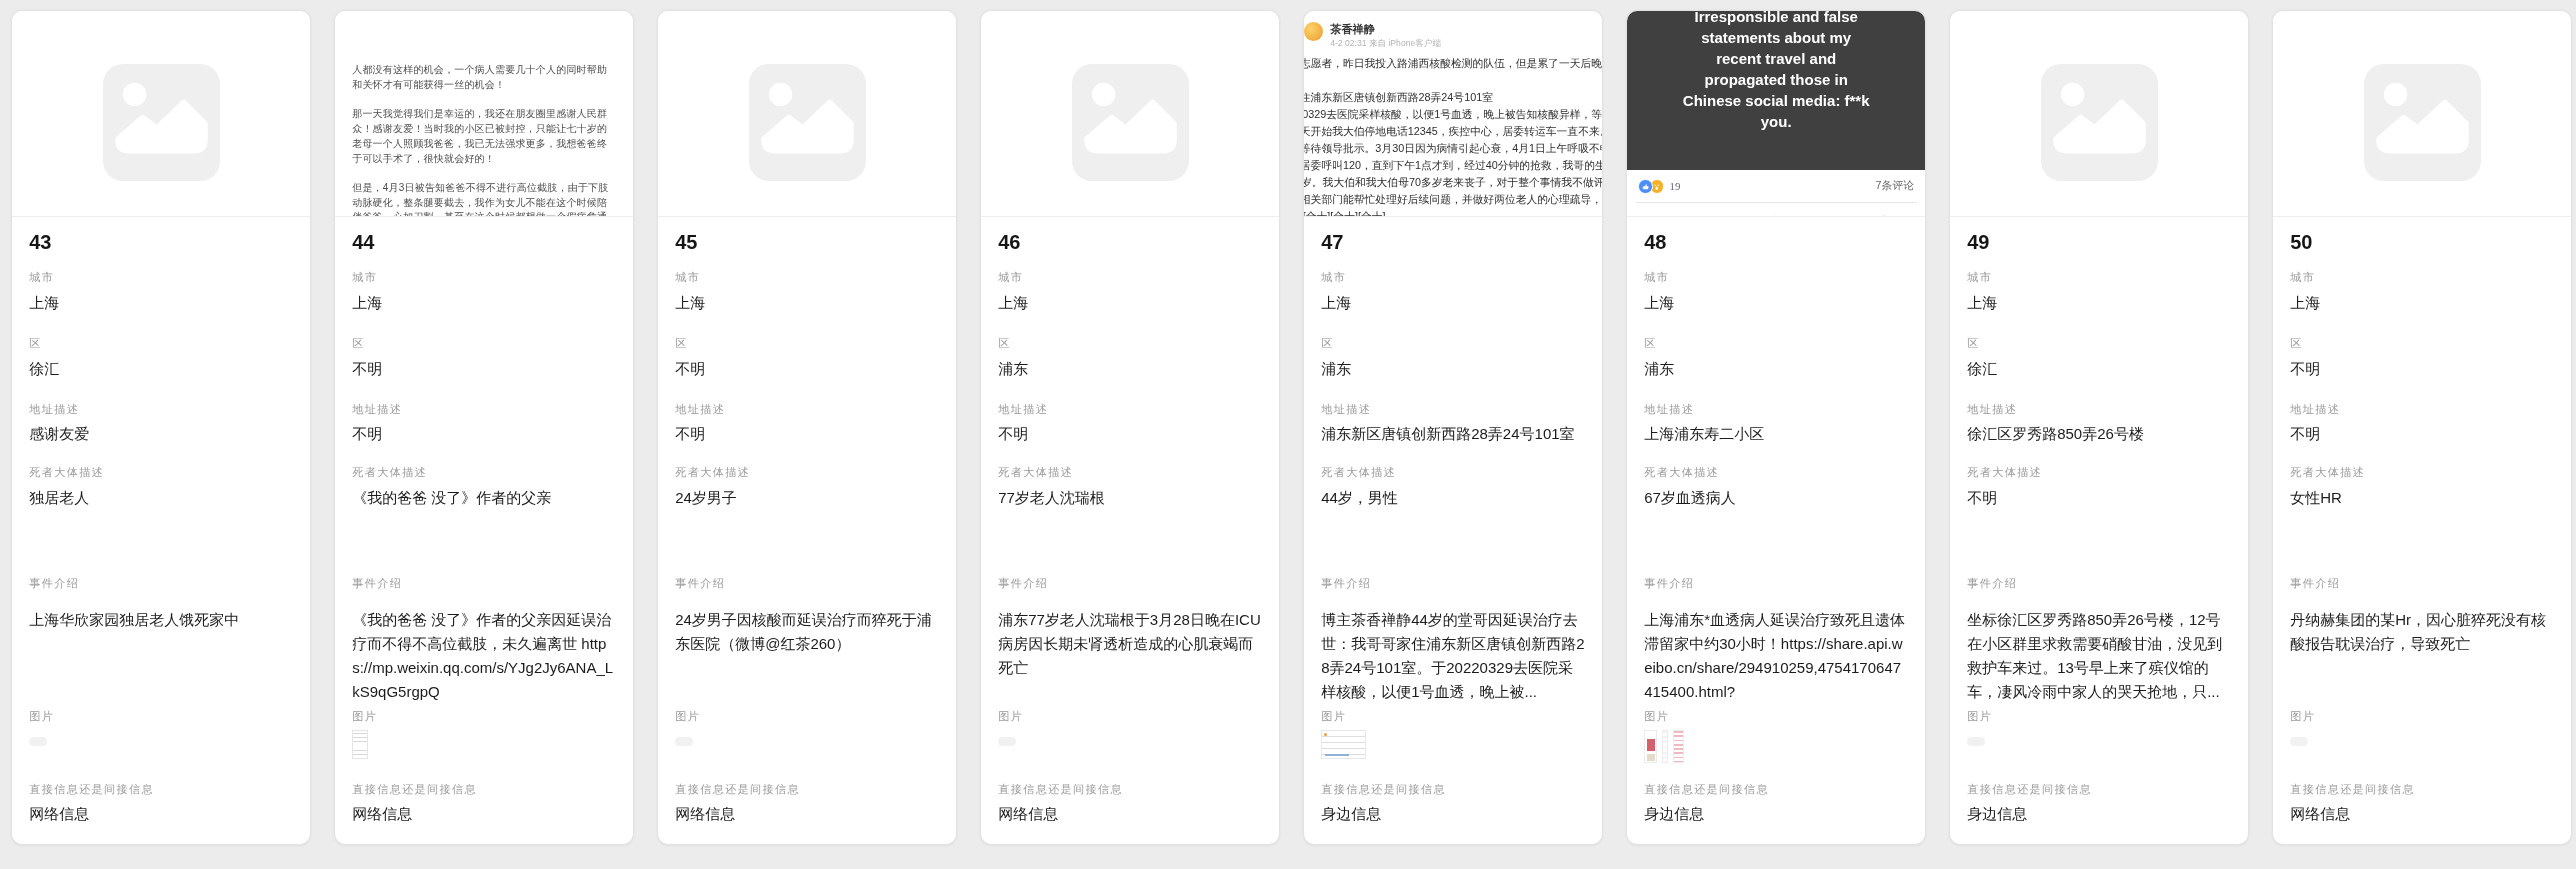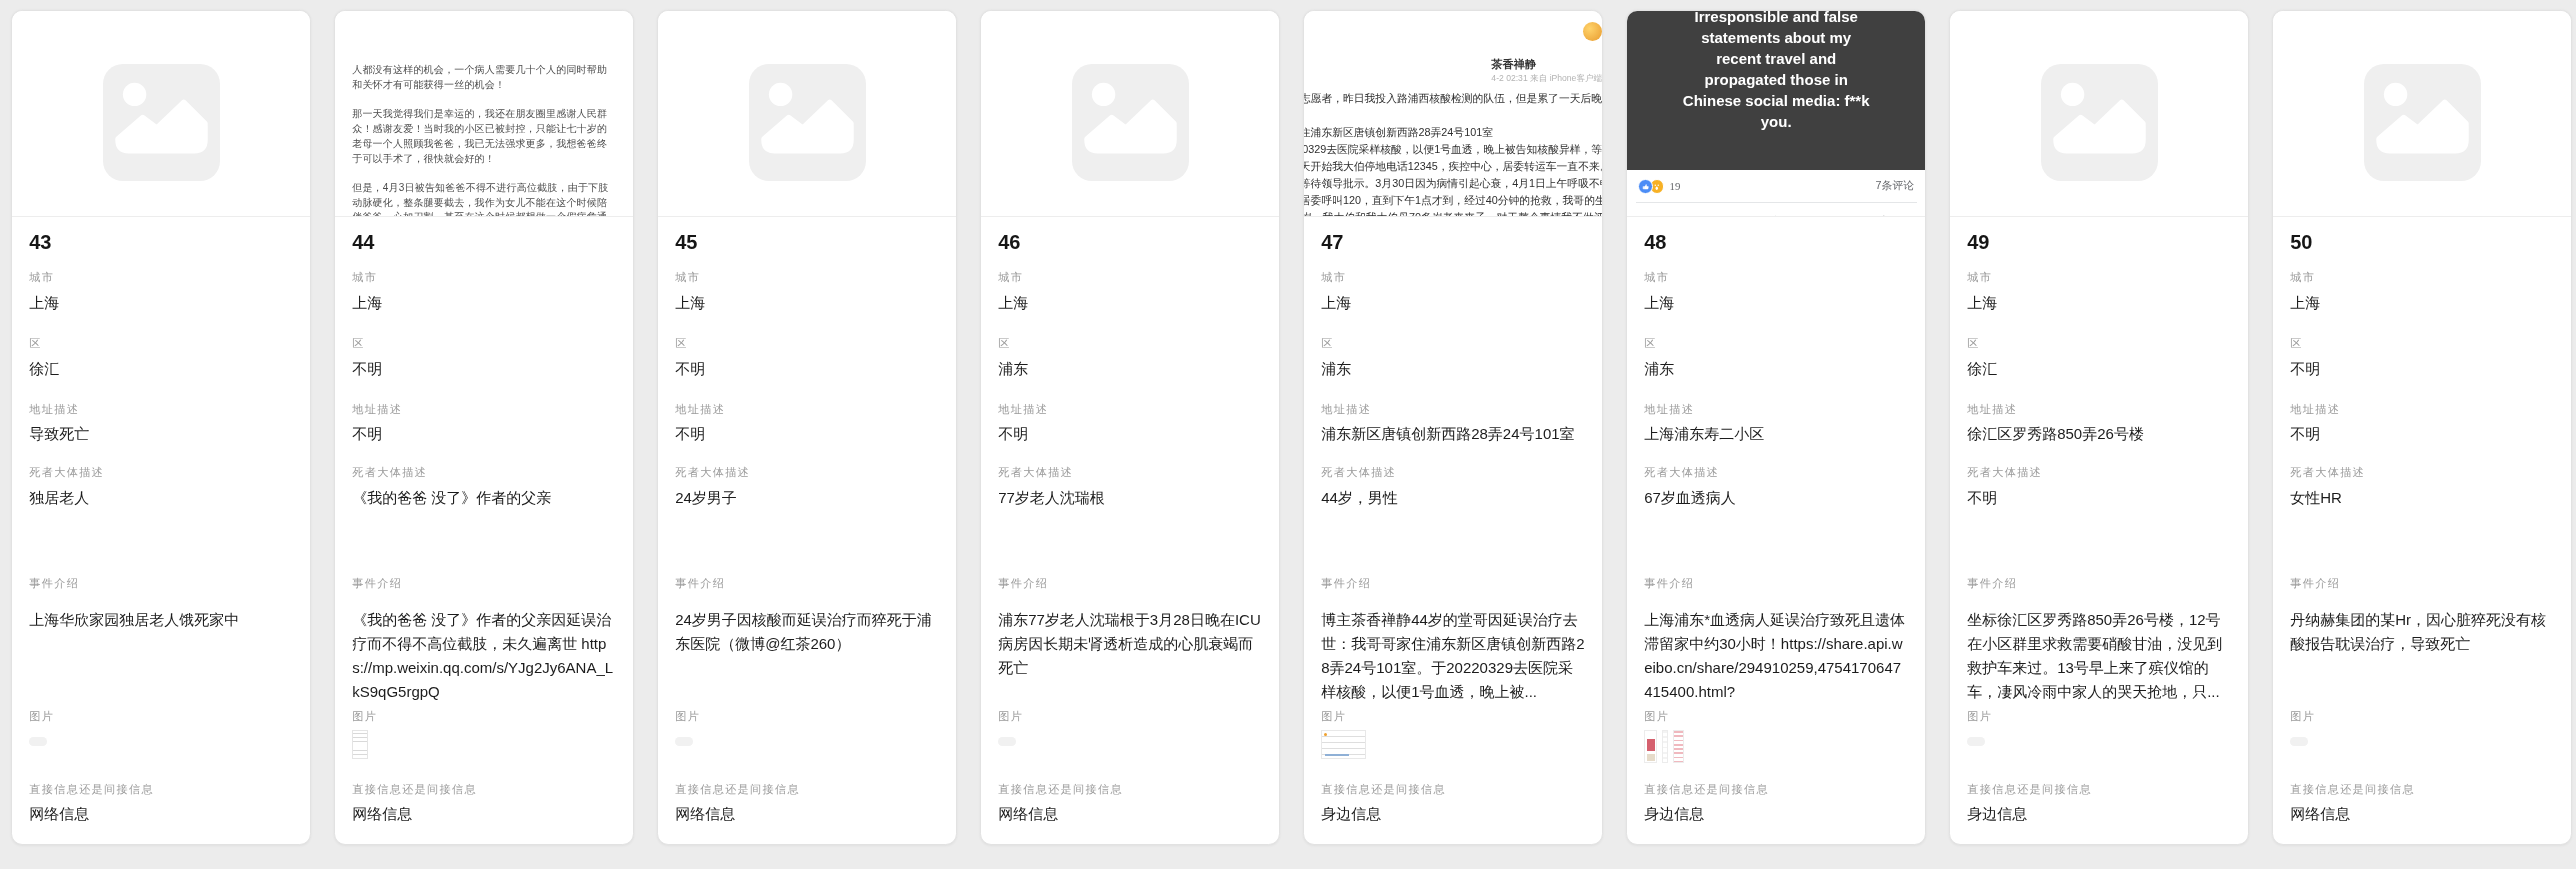--- a/index.html
+++ b/index.html
@@ -9,21 +9,21 @@
         border-radius:11.2px;box-shadow:0 0.9px 2.6px rgba(0,0,0,.05);overflow:hidden;}
   .card-top{position:absolute;top:0;left:0;right:0;height:205px;border-bottom:0.9px solid #ededed;overflow:hidden;background:#fff;}
   
   .top-photo{position:absolute;inset:0;}
   .top-photo svg{position:absolute;left:91px;top:53px;width:117px;height:117px;}
   
   .top-article{position:absolute;inset:0;padding:12px 17px 0;}
   .article-text{font-size:10px;line-height:14.7px;color:#4b4b4b;white-space:pre-line;filter:blur(0.3px);letter-spacing:0.2px;margin-top:40px;}
   
   .top-weibo{position:absolute;inset:0;}
-  .wb-head{display:flex;gap:16px;padding:10.3px 0 0 3.4px;align-items:flex-end;flex-direction:column;}
+  .wb-head{display:flex;gap:7px;padding:10.3px 0 0 3.4px;align-items:flex-start;}
   .wb-avatar{width:19px;height:19px;border-radius:50%;flex:0 0 19px;margin-left:-3.4px;
              background:radial-gradient(circle at 35% 35%,#ffd36b,#e89b2e);}
   .wb-name{font-size:11.2px;font-weight:700;color:#333;}
   .wb-meta{font-size:8.6px;color:#b3b3b3;margin-top:1.7px;}
   .wb-body{width:371px;margin-left:-26px;margin-top:5.2px;font-size:10.8px;line-height:17px;color:#2e2e2e;white-space:pre-line;}
   
   .top-fb{position:absolute;inset:0;}
   .fb-red{height:159px;background:#404040;overflow:hidden;display:flex;justify-content:center;}
   .fb-text{width:264px;margin-top:-5.2px;font-size:15px;font-weight:700;color:#fff;text-align:center;line-height:21px;white-space:pre-line;}
   .fb-reacts{position:absolute;top:159px;left:0;right:0;height:32px;display:flex;align-items:center;padding:0 11.2px;}
@@ -84,21 +84,21 @@
 
     <div class="f-num">43</div>
 
     <div class="lbl lbl-city">城市</div>
     <div class="val val-city">上海</div>
 
     <div class="lbl lbl-district">区</div>
     <div class="val val-district">徐汇</div>
 
     <div class="lbl lbl-address">地址描述</div>
-    <div class="val val-address">导致死亡</div>
+    <div class="val val-address">感谢友爱</div>
 
     <div class="lbl lbl-deceased">死者大体描述</div>
     <div class="val val-deceased">独居老人</div>
 
     <div class="lbl lbl-event">事件介绍</div>
     <div class="val val-event">上海华欣家园独居老人饿死家中</div>
 
     <div class="lbl lbl-image">图片</div>
     <div class="thumb-row">
       <span class="th-pill"></span>

